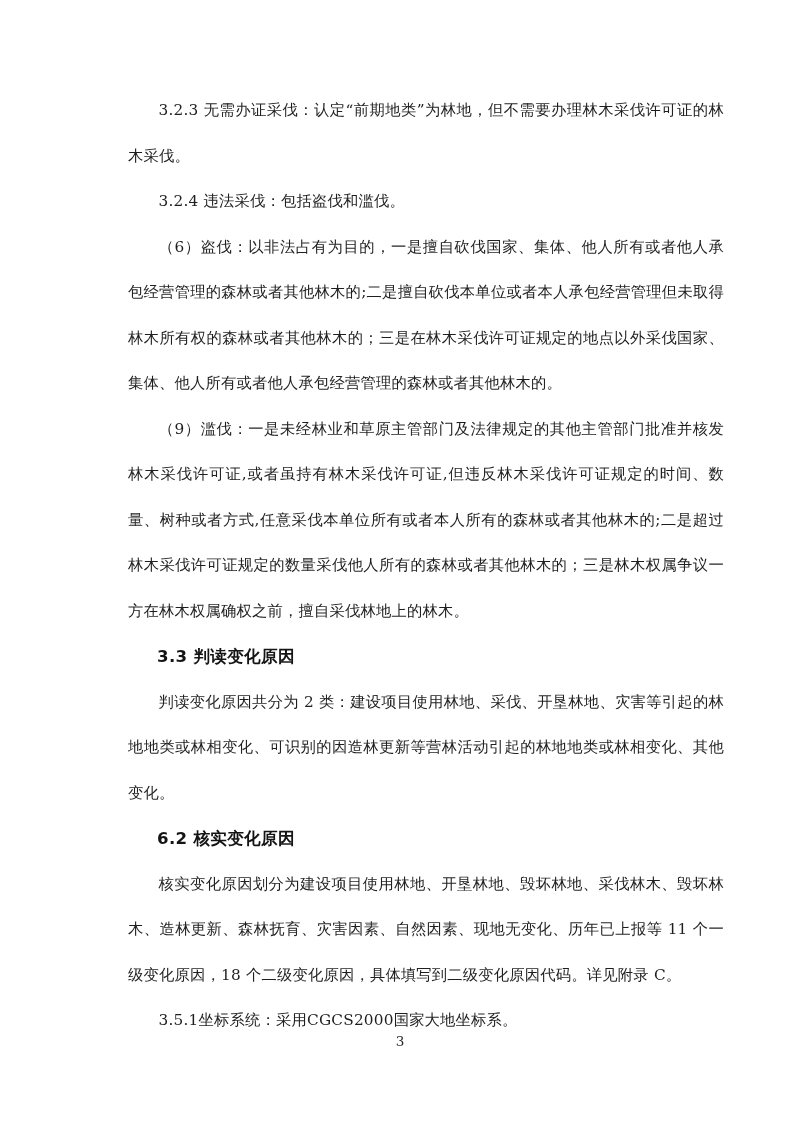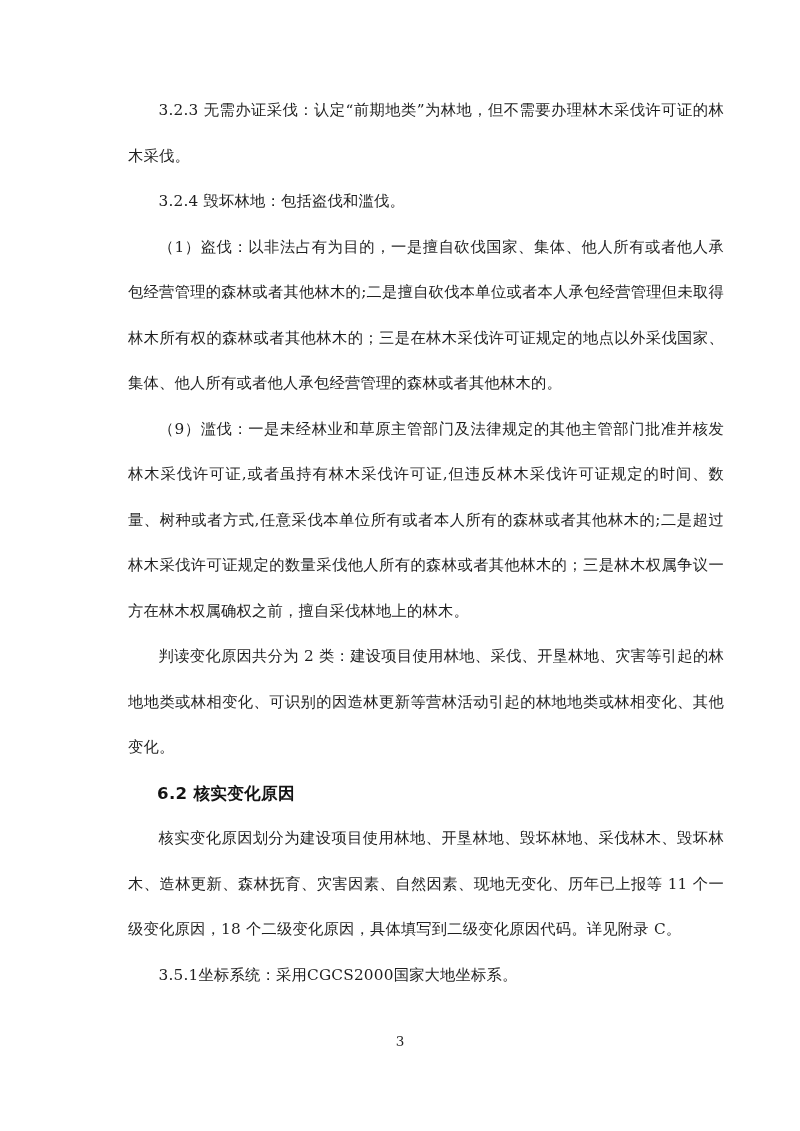--- a/index.html
+++ b/index.html
@@ -67,23 +67,24 @@
   }
 </style>
 </head>
 <body>
 
 <div class="page">
 
   <div class="content">
 
   <p class="para">3.2.3 无需办证采伐：认定“前期地类”为林地，但不需要办理林木采伐许可证的林木采伐。</p>
-      <p class="para">3.2.4 毁坏林地：包括盗伐和滥伐。</p>
-      <p class="para">（1）盗伐：以非法占有为目的，一是擅自砍伐国家、集体、他人所有或者他人承包经营管理的森林或者其他林木的;二是擅自砍伐本单位或者本人承包经营管理但未取得林木所有权的森林或者其他林木的；三是在林木采伐许可证规定的地点以外采伐国家、集体、他人所有或者他人承包经营管理的森林或者其他林木的。</p>
+      <p class="para">3.2.4 违法采伐：包括盗伐和滥伐。</p>
+      <p class="para">（6）盗伐：以非法占有为目的，一是擅自砍伐国家、集体、他人所有或者他人承包经营管理的森林或者其他林木的;二是擅自砍伐本单位或者本人承包经营管理但未取得林木所有权的森林或者其他林木的；三是在林木采伐许可证规定的地点以外采伐国家、集体、他人所有或者他人承包经营管理的森林或者其他林木的。</p>
       <p class="para">（9）滥伐：一是未经林业和草原主管部门及法律规定的其他主管部门批准并核发林木采伐许可证,或者虽持有林木采伐许可证,但违反林木采伐许可证规定的时间、数量、树种或者方式,任意采伐本单位所有或者本人所有的森林或者其他林木的;二是超过林木采伐许可证规定的数量采伐他人所有的森林或者其他林木的；三是林木权属争议一方在林木权属确权之前，擅自采伐林地上的林木。</p>
+      <p class="heading">3.3 判读变化原因</p>
       <p class="para">判读变化原因共分为 2 类：建设项目使用林地、采伐、开垦林地、灾害等引起的林地地类或林相变化、可识别的因造林更新等营林活动引起的林地地类或林相变化、其他变化。</p>
       <p class="heading">6.2 核实变化原因</p>
       <p class="para">核实变化原因划分为建设项目使用林地、开垦林地、毁坏林地、采伐林木、毁坏林木、造林更新、森林抚育、灾害因素、自然因素、现地无变化、历年已上报等 11 个一级变化原因，18 个二级变化原因，具体填写到二级变化原因代码。详见附录 C。</p>
       <p class="para">3.5.1坐标系统：采用CGCS2000国家大地坐标系。</p>
     </div>
 
   <div class="page-number">3</div>
 
 </div>
 

